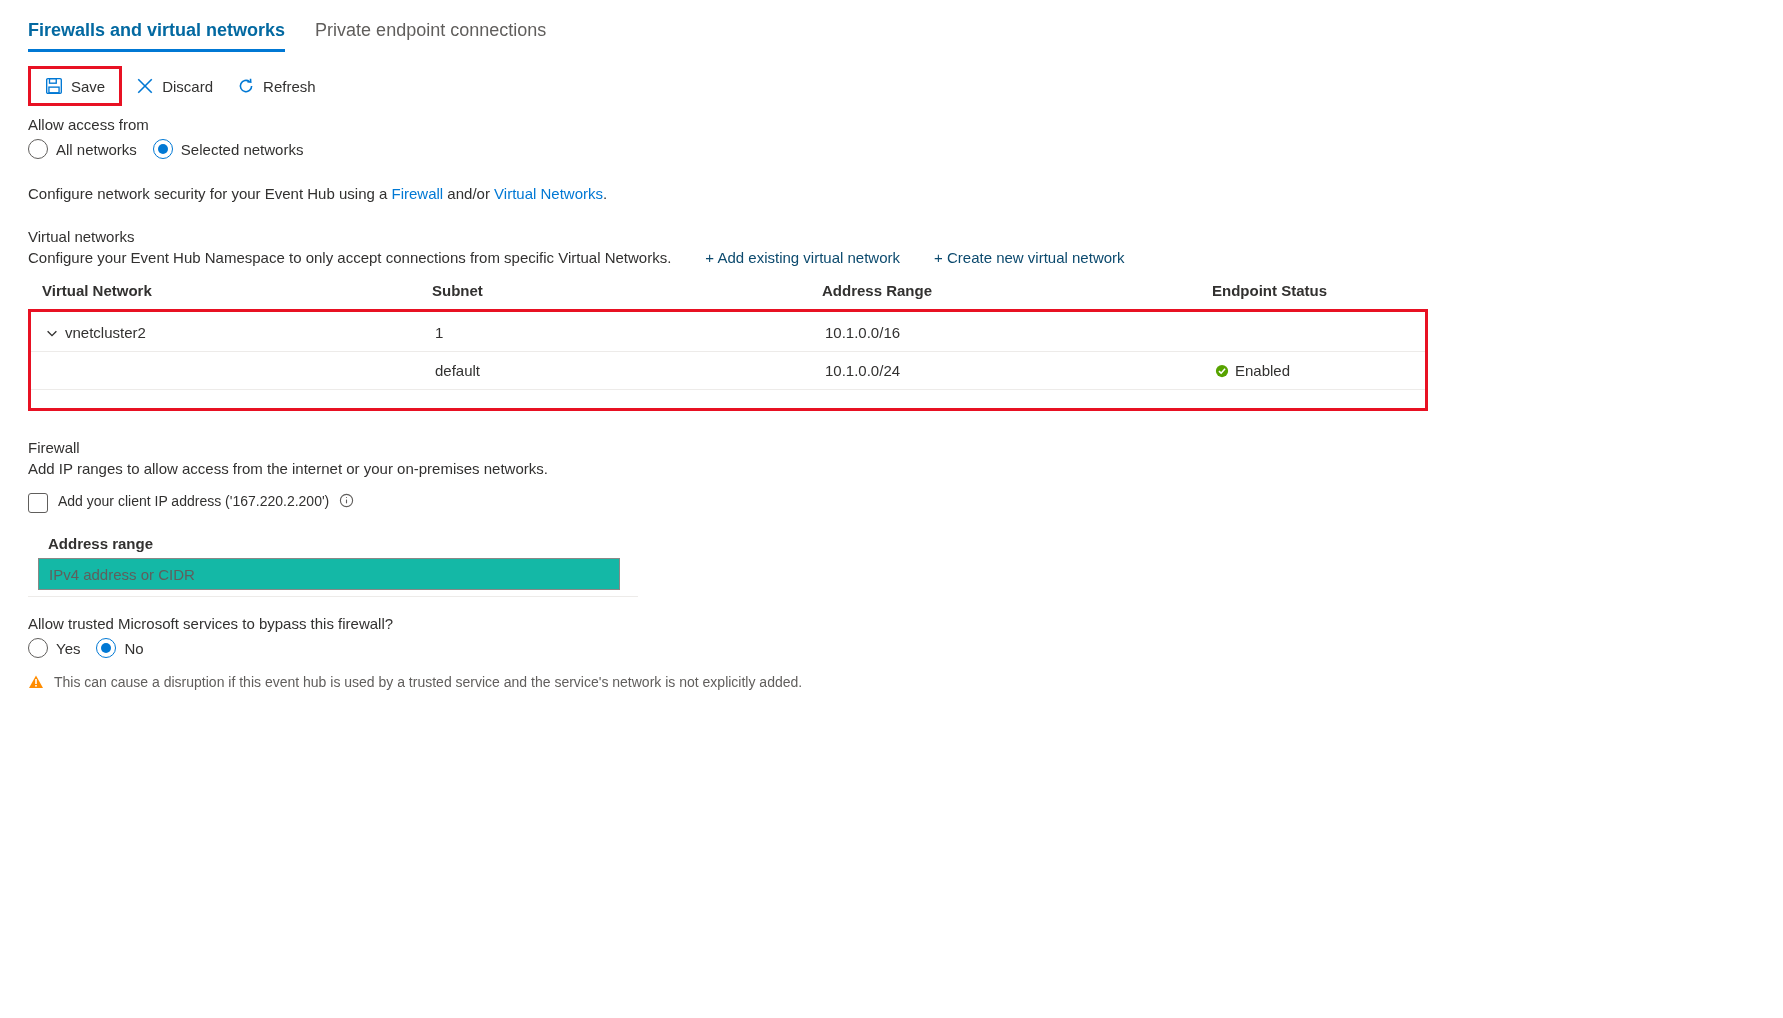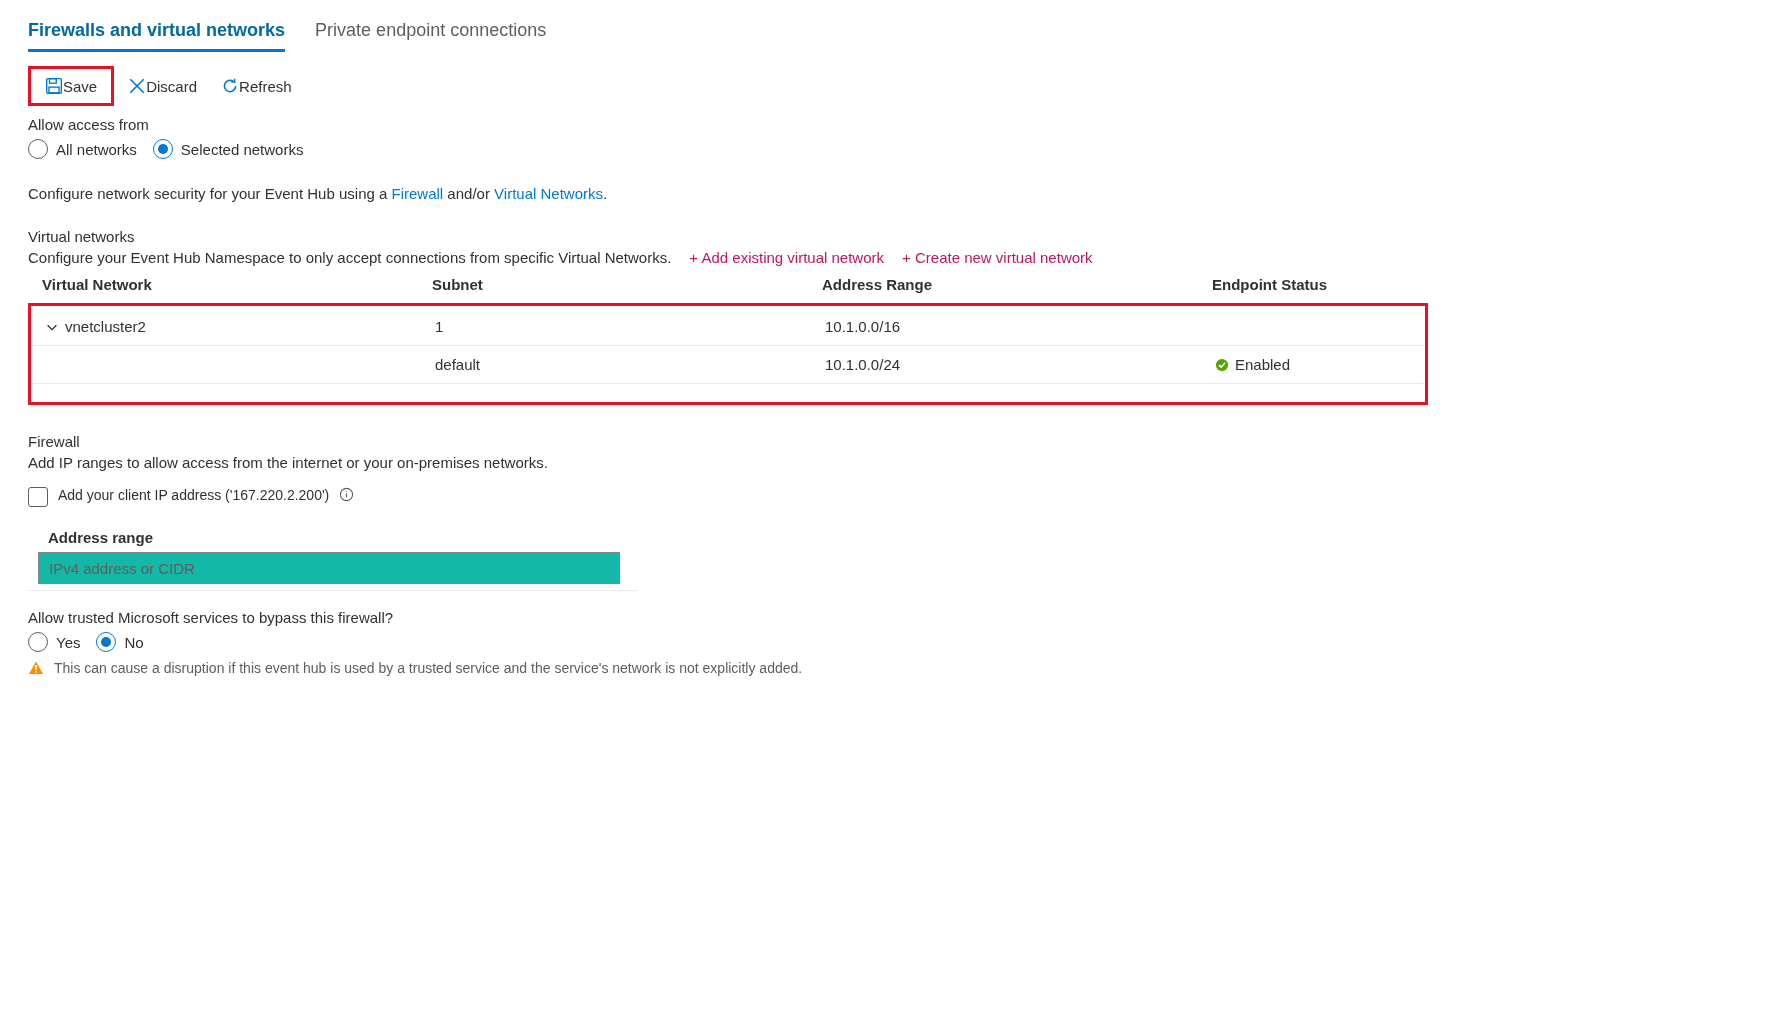--- a/index.html
+++ b/index.html
@@ -36,20 +36,21 @@
   
   .toolbar {
     display: flex;
     align-items: center;
     gap: 4px;
     margin-bottom: 10px;
   }
   .tb-btn {
     display: inline-flex;
     align-items: center;
+    gap: 8px;
     font-size: 15px;
     color: #323130;
     padding: 6px 10px;
     cursor: pointer;
     border-radius: 2px;
   }
   .tb-btn .ico {
     width: 18px;
     height: 18px;
     display: inline-flex;
@@ -107,29 +108,30 @@
     cursor: pointer;
   }
   .section-head {
     font-size: 15px;
     margin-bottom: 4px;
   }
   .vnet-row {
     display: flex;
     align-items: center;
     flex-wrap: wrap;
-    gap: 18px;
+    gap: 34px;
+    margin-bottom: 6px;
   }
   .vnet-row .sub {
     font-size: 15px;
     color: #323130;
     flex: 0 0 auto;
   }
   .add-link {
-    color: #be185d;
+    color: #0c4a6e;
     font-size: 15px;
     cursor: pointer;
   }
   
   .tbl {
     width: 1400px;
   }
   .tbl-head, .tbl-row {
     display: grid;
     grid-template-columns: 390px 390px 390px 230px;
@@ -347,21 +349,21 @@
         </svg>
       </span>
     </div>
 
     <div class="col-head">Address range</div>
     <div class="input-wrap">
       <input class="txt" type="text" placeholder="IPv4 address or CIDR" style="">
     </div>
 
     <div class="label">Allow trusted Microsoft services to bypass this firewall?</div>
-    <div class="radio-row" style="margin-bottom:8px;">
+    <div class="radio-row" style="margin-bottom:16px;">
       <span class="radio-opt">
         <span class="radio"></span>
         <span>Yes</span>
       </span>
       <span class="radio-opt">
         <span class="radio selected"></span>
         <span>No</span>
       </span>
     </div>
 

